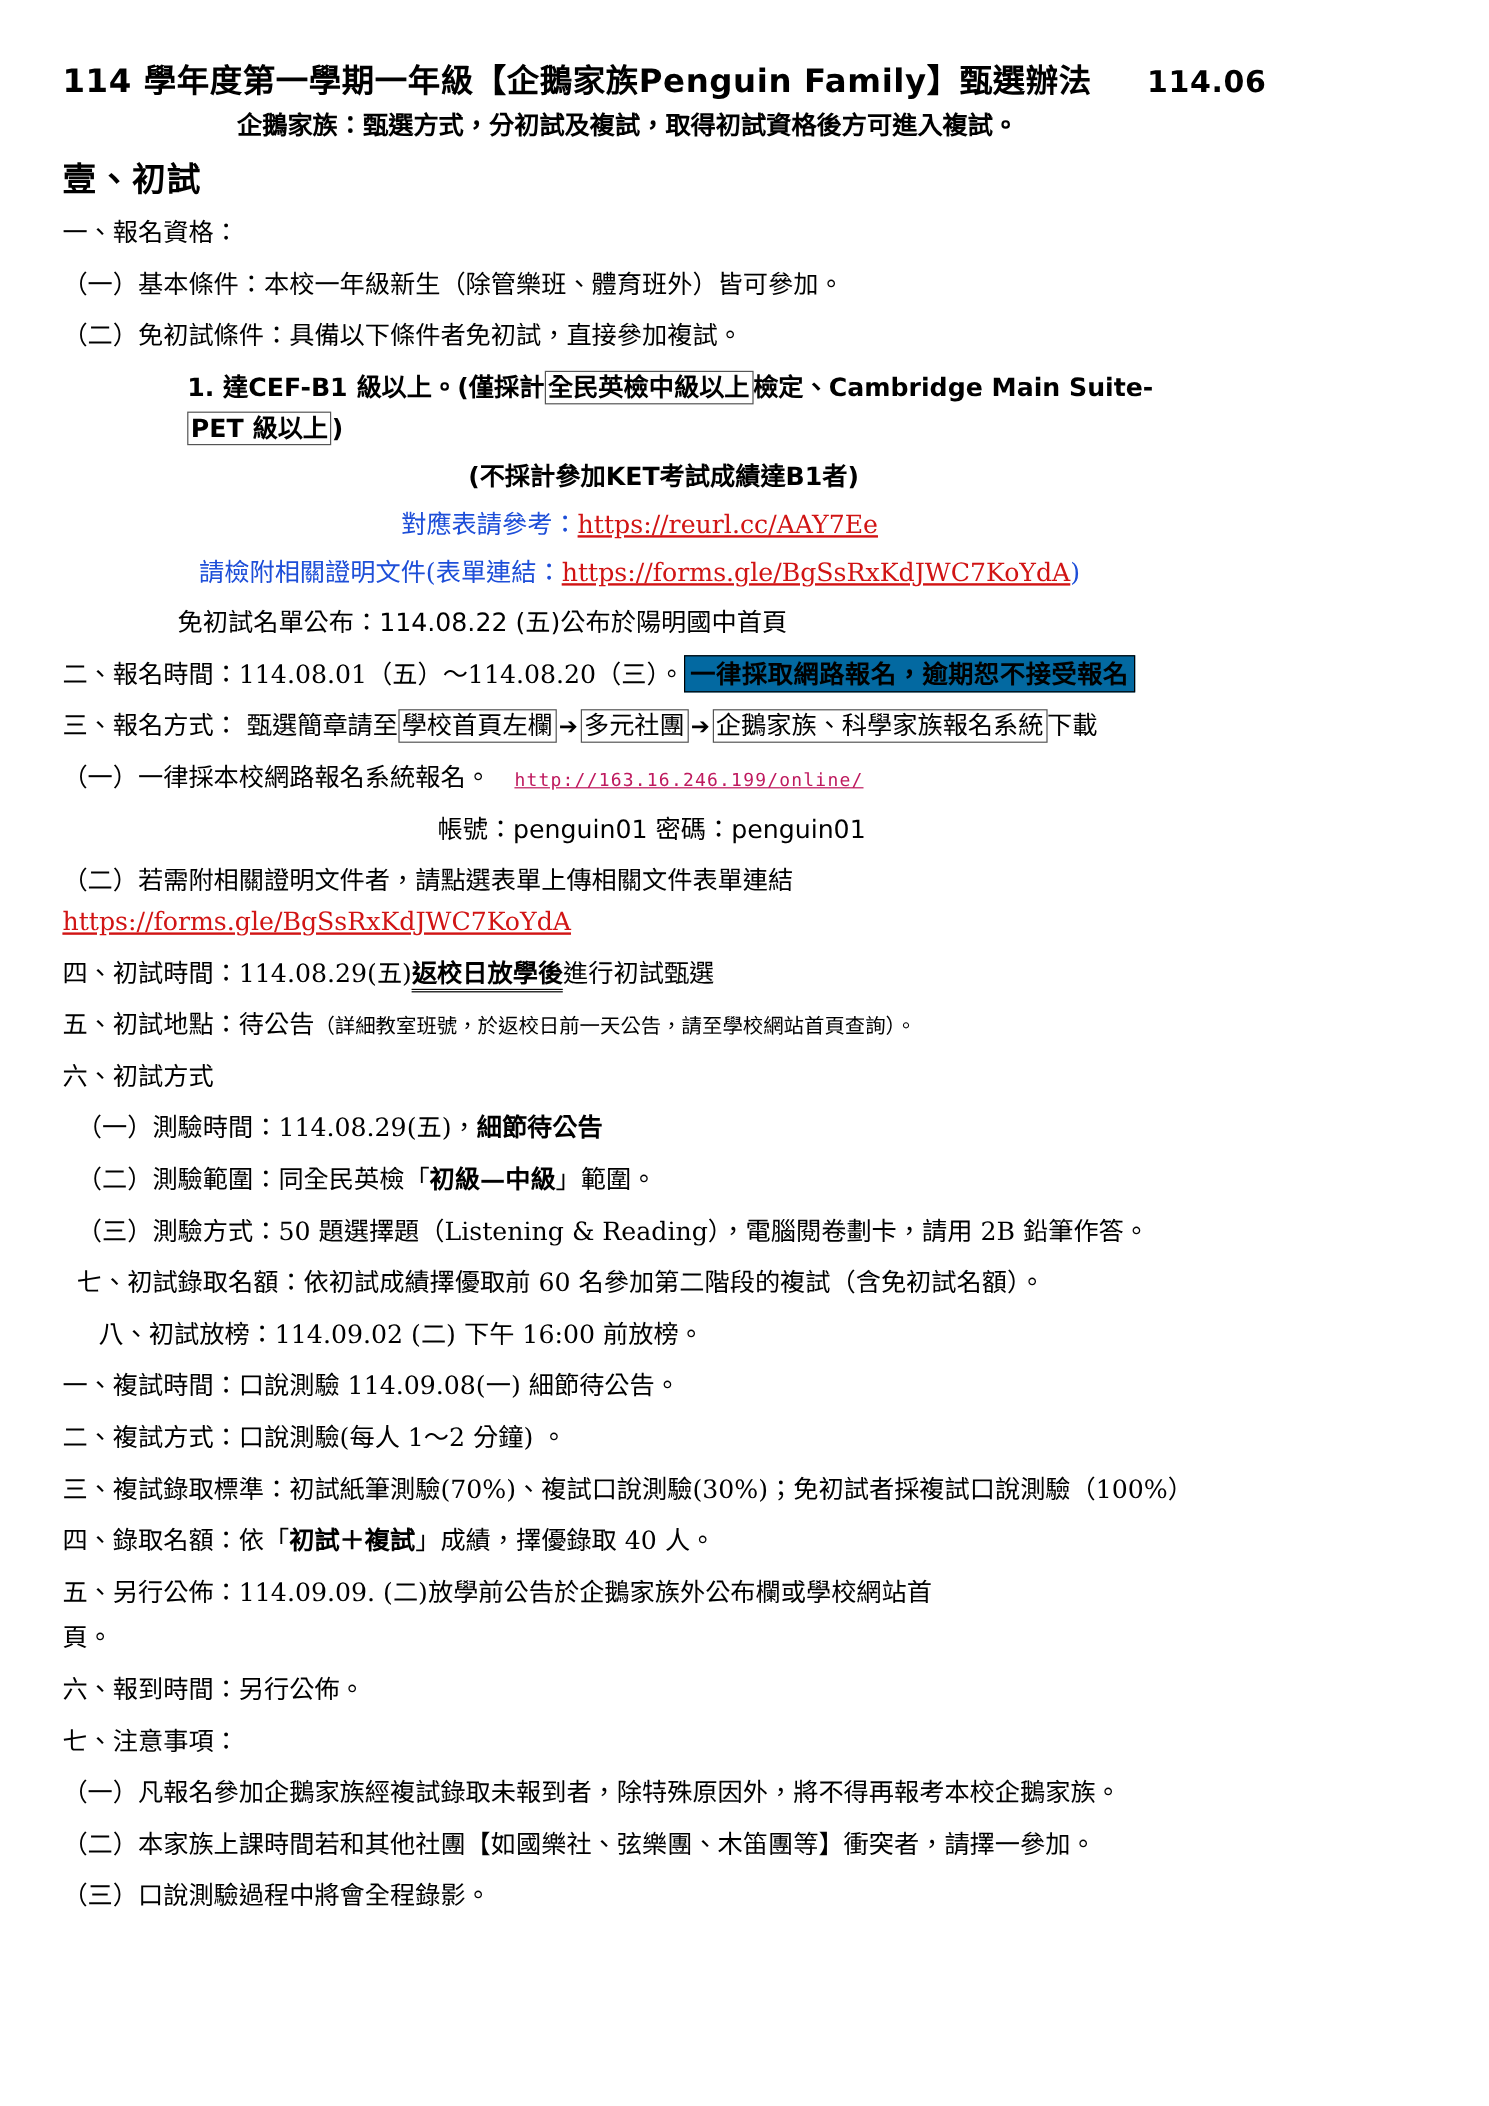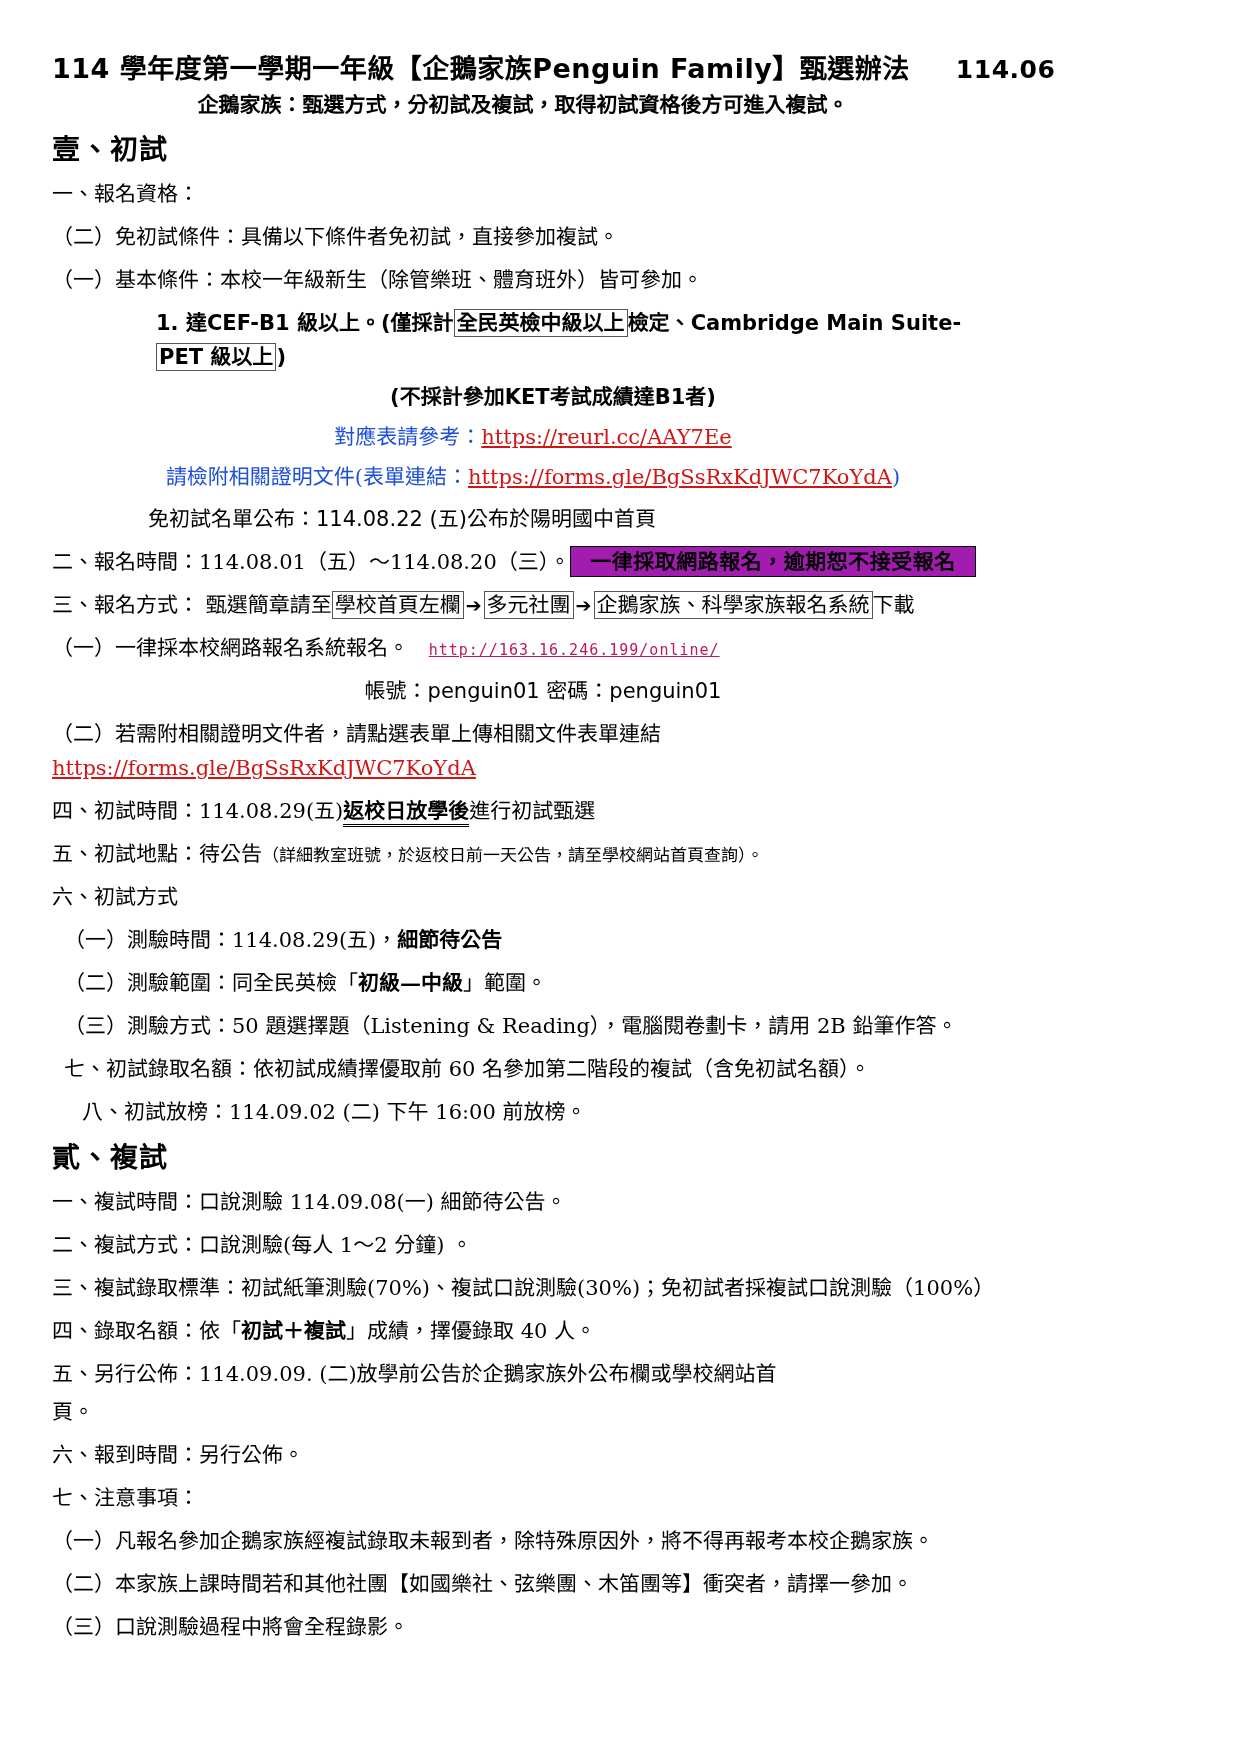--- a/index.html
+++ b/index.html
@@ -66,24 +66,24 @@
   .bold { font-weight: bold; }
 
   
   .boxed {
     border: 1.5px solid #555555;
     padding: 0 2px;
     display: inline-block;
     line-height: 1.25;
   }
   .shaded-box {
-    background: #a21caf;
+    background: #0369a1;
     border: 1.5px solid #000000;
     font-weight: bold;
-    padding: 1px 19px;
+    padding: 1px 4px;
     display: inline-block;
     line-height: 1.3;
     letter-spacing: 0.5px;
   }
   .dbl-underline {
     border-bottom: 3px double #000000;
     font-weight: bold;
     padding-bottom: 1px;
   }
   .arrow { padding: 0 2px; font-size: 19px; }
@@ -115,23 +115,23 @@
   <div class="doc-title">
     <span>114 學年度第一學期一年級【企鵝家族Penguin Family】甄選辦法</span><span class="title-date">114.06</span>
   </div>
 
   <div class="doc-subtitle">企鵝家族：甄選方式，分初試及複試，取得初試資格後方可進入複試。</div>
 
   <h2 class="section-heading">壹、初試</h2>
 
   <p class="line">一、報名資格：</p>
 
+  <p class="line">（一）基本條件：本校一年級新生（除管樂班、體育班外）皆可參加。</p>
+
   <p class="line">（二）免初試條件：具備以下條件者免初試，直接參加複試。</p>
-
-  <p class="line">（一）基本條件：本校一年級新生（除管樂班、體育班外）皆可參加。</p>
 
   <p class="line sans bold indent-3" style="margin-bottom:6px;">
     <span>1. 達CEF-B1 級以上。</span><span>(僅採計</span><span class="boxed">全民英檢中級以上</span><span>檢定、</span><span>Cambridge Main Suite-</span><span class="boxed">PET 級以上</span><span>)</span>
   </p>
 
   <p class="line sans bold center-ish" style="padding-left:60px;margin-bottom:6px;">(不採計參加KET考試成績達B1者)</p>
 
   <p class="line center-ish" style="padding-left:20px;margin-bottom:6px;">
     <span class="text-red">對應表請參考：</span><a class="link-red" href="#">https://reurl.cc/AAY7Ee</a>
   </p>
@@ -177,21 +177,20 @@
   <p class="line indent-1">
     <span>（二）測驗範圍：同全民英檢「</span><span class="bold sans">初級—中級</span><span>」範圍。</span>
   </p>
 
   <p class="line indent-1">（三）測驗方式：50 題選擇題（Listening &amp; Reading），電腦閱卷劃卡，請用 2B 鉛筆作答。</p>
 
   <p class="line indent-1">七、初試錄取名額：依初試成績擇優取前 60 名參加第二階段的複試（含免初試名額）。</p>
 
   <p class="line indent-2">八、初試放榜：114.09.02 (二) 下午 16:00 前放榜。</p>
 
-  <h2 class="section-heading gap-top">貳、複試</h2>
 
   <p class="line">一、複試時間：口說測驗 114.09.08(一) 細節待公告。</p>
   <p class="line">二、複試方式：口說測驗(每人 1～2 分鐘) 。</p>
   <p class="line">三、複試錄取標準：初試紙筆測驗(70%)、複試口說測驗(30%)；免初試者採複試口說測驗（100%）</p>
 
   <p class="line">
     <span>四、錄取名額：依「</span><span class="bold sans">初試＋複試</span><span>」成績，擇優錄取 40 人。</span>
   </p>
 
   <p class="line tight">五、另行公佈：114.09.09. (二)放學前公告於企鵝家族外公布欄或學校網站首</p>

